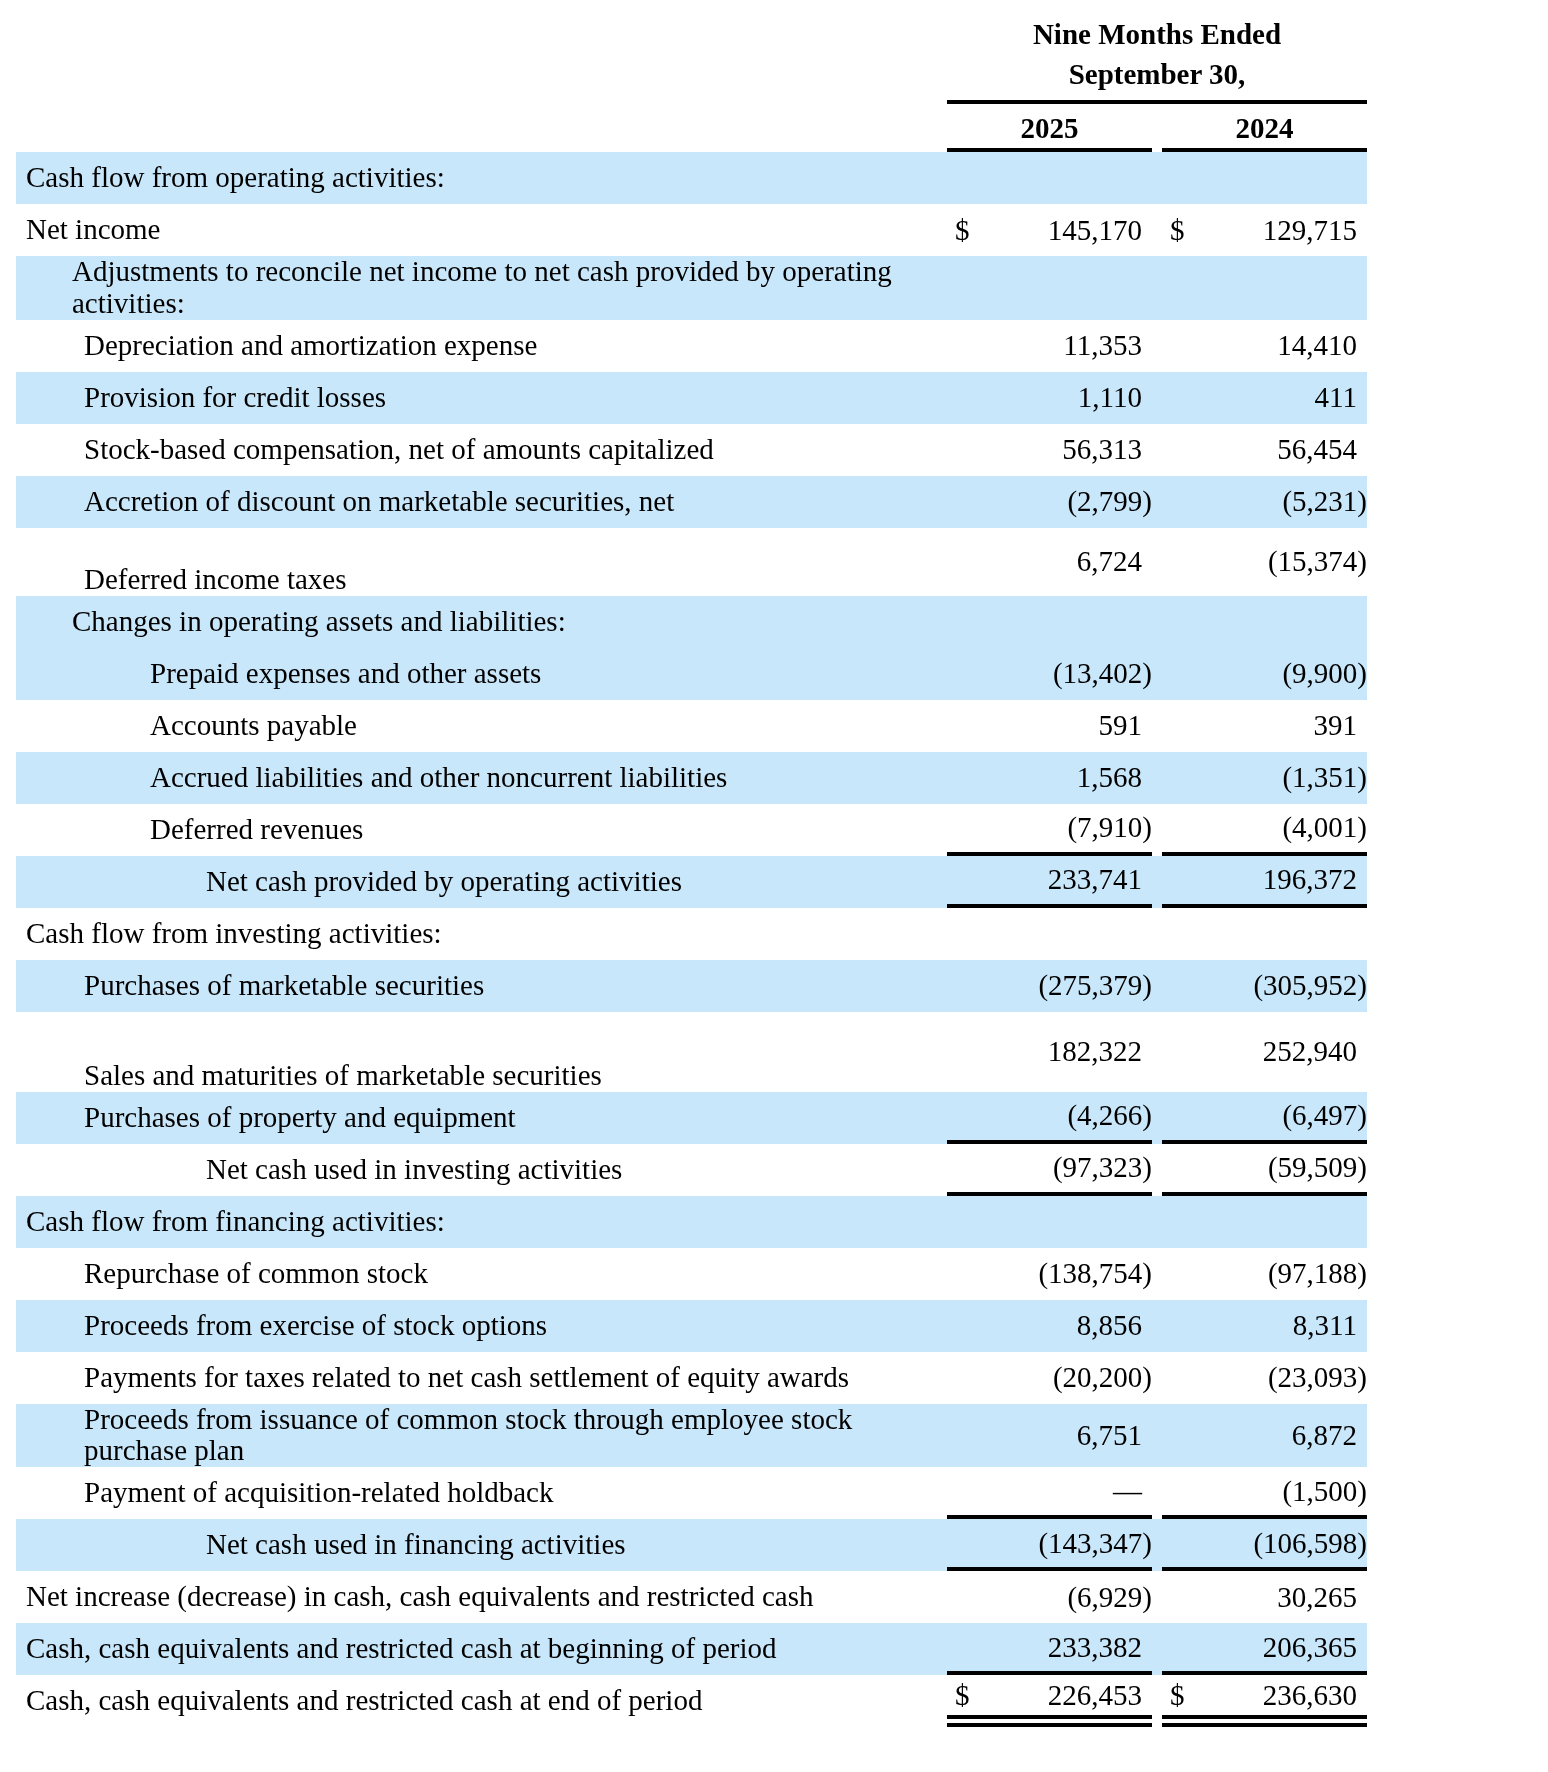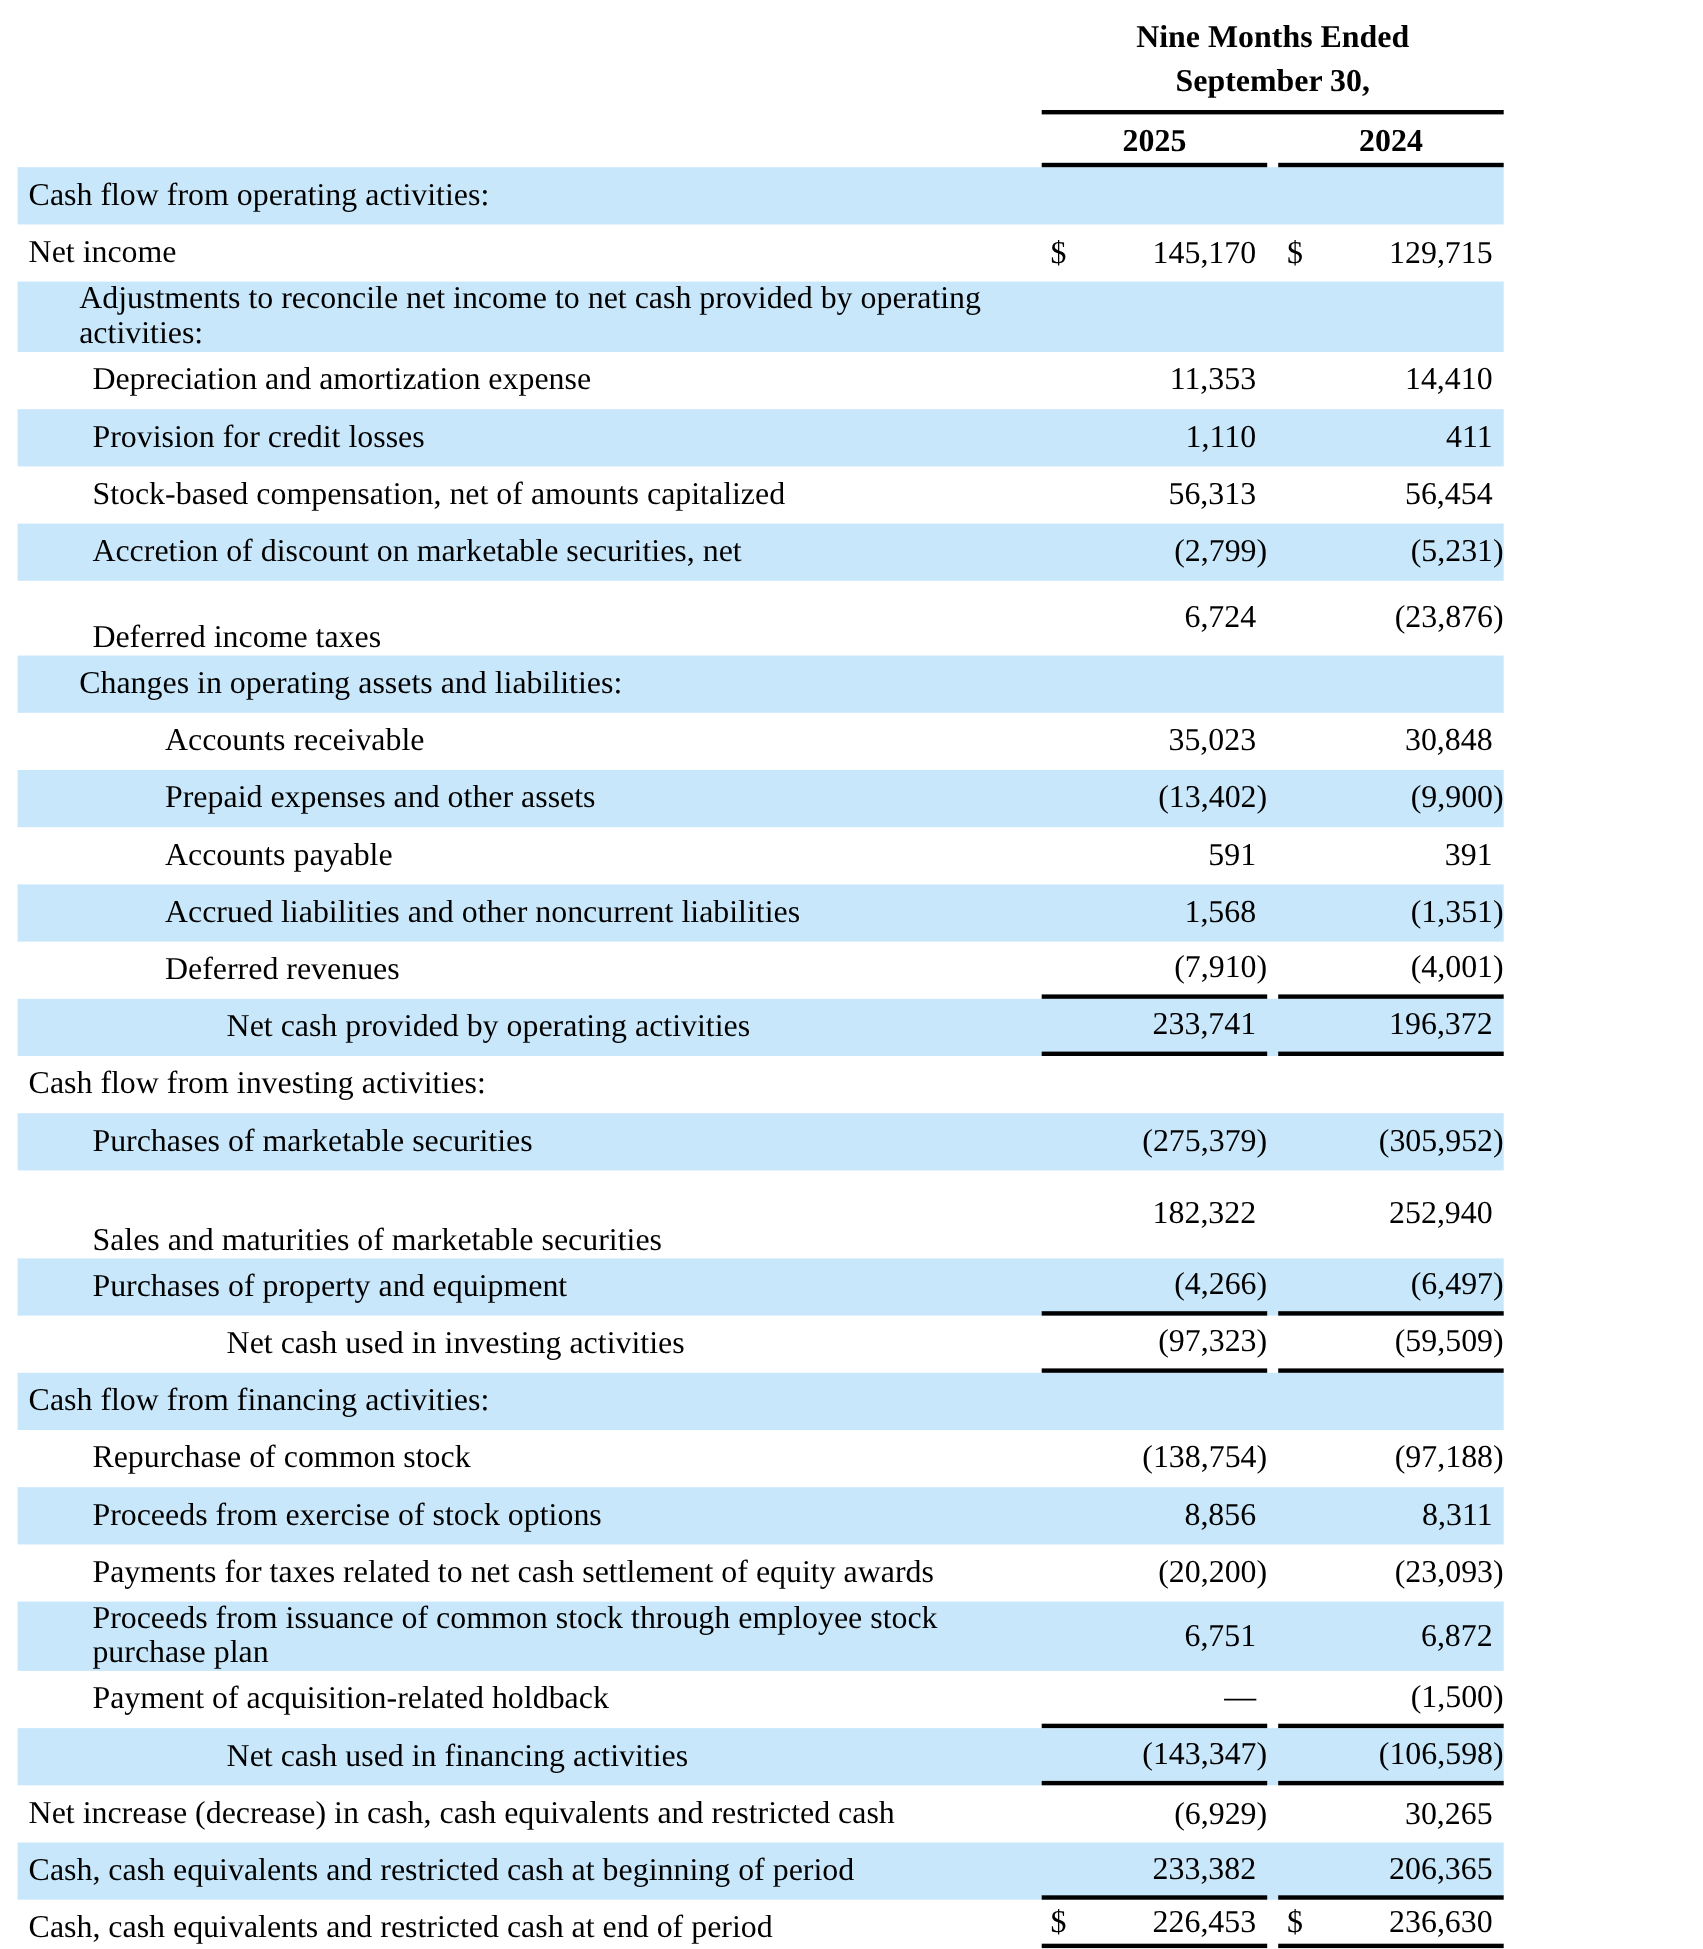--- a/index.html
+++ b/index.html
@@ -152,49 +152,37 @@
 
   <div class="grid row">
     <div class="c-label" style="padding-left: 68px; margin-top: 36px;">Deferred income taxes</div>
     <div class="c-num">
       <span class="cur"></span>
       <span class="val">6,724</span>
     </div>
     <div class="c-gap"></div>
     <div class="c-num">
       <span class="cur"></span>
-      <span class="val neg">(23,876)</span>
+      <span class="val neg">(15,374)</span>
     </div>
   </div>
 
   <div class="grid row hl">
     <div class="c-label" style="padding-left: 56px;">Changes in operating assets and liabilities:</div>
     <div class="c-num">
       <span class="cur"></span>
       <span class="val"></span>
     </div>
     <div class="c-gap"></div>
     <div class="c-num">
       <span class="cur"></span>
       <span class="val"></span>
     </div>
   </div>
 
-  <div class="grid row">
-    <div class="c-label" style="padding-left: 134px;">Accounts receivable</div>
-    <div class="c-num">
-      <span class="cur"></span>
-      <span class="val">35,023</span>
-    </div>
-    <div class="c-gap"></div>
-    <div class="c-num">
-      <span class="cur"></span>
-      <span class="val">30,848</span>
-    </div>
-  </div>
 
   <div class="grid row hl">
     <div class="c-label" style="padding-left: 134px;">Prepaid expenses and other assets</div>
     <div class="c-num">
       <span class="cur"></span>
       <span class="val neg">(13,402)</span>
     </div>
     <div class="c-gap"></div>
     <div class="c-num">
       <span class="cur"></span>

